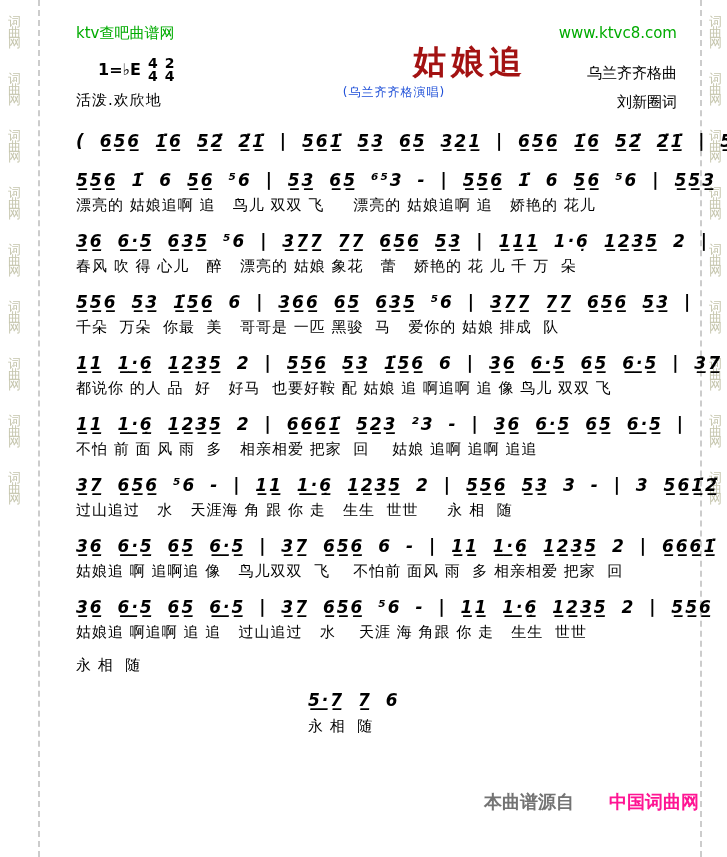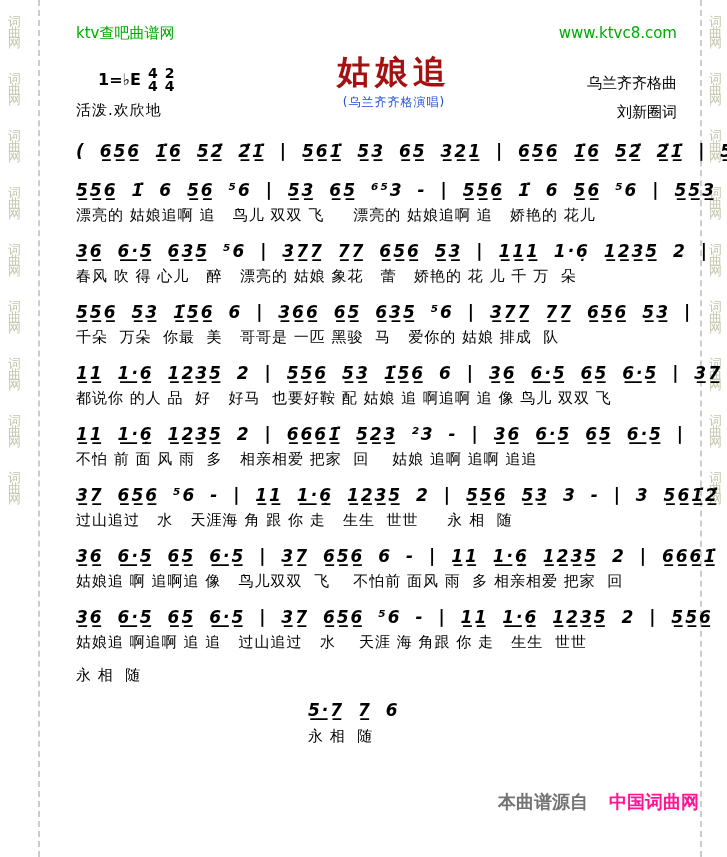--- a/index.html
+++ b/index.html
@@ -13,44 +13,44 @@
   .wm-right{right:2px;}
   .vline{position:absolute;top:0;bottom:0;width:0;border-left:2px dashed #cccccc;}
   .vline-left{left:38px;}
   .vline-right{left:700px;}
 
   .content{position:absolute;left:76px;right:50px;top:0;}
 
   .site-row{display:flex;justify-content:space-between;margin-top:24px;font-size:15px;color:#00ab00;}
   .site-row span{cursor:pointer;}
 
-  .head-grid{display:flex;margin-top:10px;}
+  .head-grid{display:flex;margin-top:0;}
   .left-info{width:185px;padding-top:14px;}
   .center-info{flex:1;text-align:center;}
   .right-credits{width:150px;text-align:right;font-size:15px;line-height:1.9;padding-top:16px;color:#000;}
 
-  .title{font-size:33px;color:#a31212;font-weight:bold;letter-spacing:5px;line-height:1.15;}
+  .title{font-size:33px;color:#a31212;font-weight:bold;letter-spacing:5px;line-height:1.15;text-align:right;}
   .subtitle{font-size:12px;color:#1d4ed8;margin-top:3px;letter-spacing:1px;}
 
   .keysig{font-size:16px;font-weight:bold;color:#000;padding-left:22px;white-space:nowrap;}
   .frac{display:inline-flex;flex-direction:column;text-align:center;line-height:0.95;font-size:14px;
         font-weight:bold;vertical-align:middle;margin-left:7px;}
   .tempo{font-size:15px;margin-top:7px;letter-spacing:1px;}
 
   .score{margin-top:13px;}
   .score-line{margin-bottom:13px;}
   .notes{font-size:17px;font-weight:bold;font-style:italic;color:#000;letter-spacing:2px;
          word-spacing:6px;white-space:pre;display:flex;align-items:baseline;line-height:1.5;}
   .notes .credit{margin-left:auto;font-style:normal;font-weight:normal;font-size:15px;
                  letter-spacing:1px;word-spacing:0;}
   .lyrics{font-size:15px;color:#000;margin-top:3px;white-space:pre;letter-spacing:1px;line-height:1.3;}
 
   .footer{position:absolute;right:28px;bottom:22px;font-size:18px;font-weight:bold;white-space:pre;}
   .footer .src-label{color:#737373;}
-  .footer .src-site{color:#ff1493;margin-left:21px;cursor:pointer;}
+  .footer .src-site{color:#ff1493;margin-left:35px;cursor:pointer;}
 </style>
 </head>
 <body>
 
 <div class="page">
 
   <div class="wm wm-left">词曲网　词曲网　词曲网　词曲网　词曲网　词曲网　词曲网　词曲网　词曲网　</div>
   <div class="wm wm-right">词曲网　词曲网　词曲网　词曲网　词曲网　词曲网　词曲网　词曲网　词曲网　</div>
   <div class="vline vline-left"></div>
   <div class="vline vline-right"></div>

